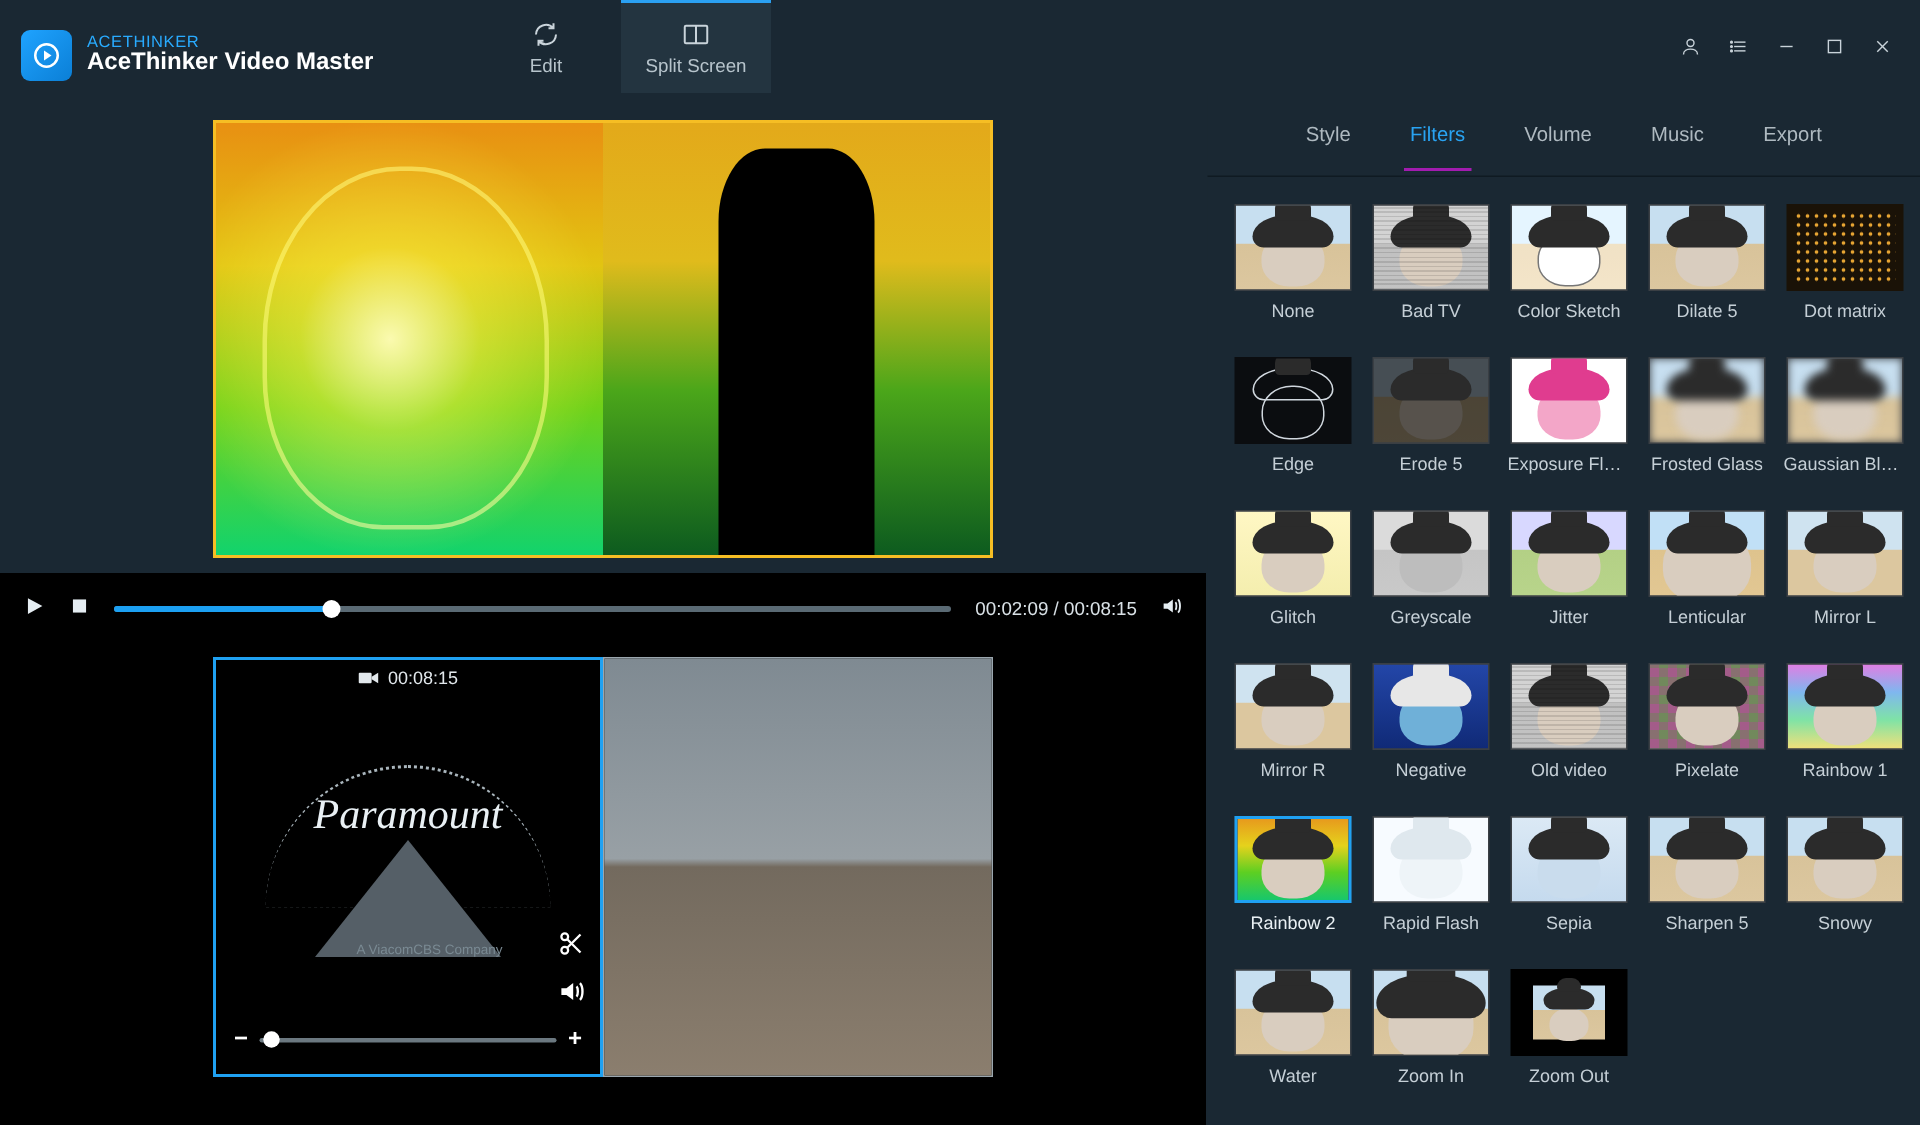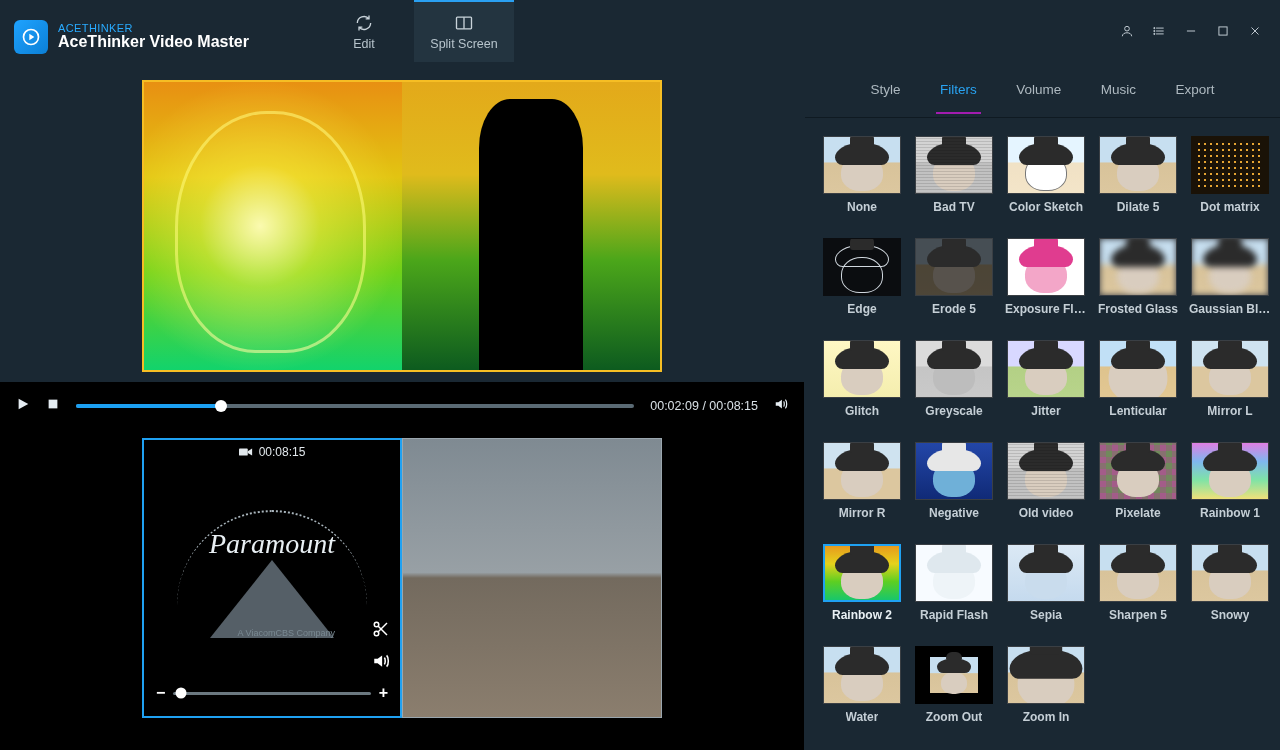--- a/index.html
+++ b/index.html
@@ -67,21 +67,21 @@
 .clip-seek .track { flex:1; height:3px; background:#6b7880; border-radius:2px; position:relative; }
 .clip-seek .knob { position:absolute; left:4%; top:50%; width:11px;height:11px;background:#fff;border-radius:50%; transform:translate(-50%,-50%);}
 .clip-seek .minus,.clip-seek .plus { color:#fff; font-size:16px; cursor:pointer; font-weight:600; }
 
 
 .side-tabs { display:flex; align-items:center; justify-content:space-evenly; height:56px; border-bottom:1px solid #0f1a22; padding:0 30px; }
 .side-tab { font-size:13.5px; color:#aeb9c0; padding:17px 4px 15px; cursor:pointer; border-bottom:2px solid transparent; }
 .side-tab.active { color:#29a3f2; border-bottom:2px solid #a21caf; }
 
 
-.filter-scroll { flex:1; overflow-y:auto; padding:18px 12px 0 18px;font-weight:bold; }
+.filter-scroll { flex:1; overflow-y:auto; padding:18px 12px 0 18px; }
 .filter-grid { display:grid; grid-template-columns: repeat(5, 78px); gap: 24px 14px; }
 .filter-item { display:flex; flex-direction:column; align-items:center; gap:6px; cursor:pointer; }
 .filter-thumb { width:78px; height:58px; background:#3a3f44; border:1px solid transparent; position:relative; overflow:hidden; }
 .filter-item.selected .filter-thumb { border:2px solid #1fa1f2; }
 .filter-label { font-size:12px; color:#c5cfd6; white-space:nowrap; overflow:hidden; text-overflow:ellipsis; max-width:82px; text-align:center; }
 .filter-item.selected .filter-label { color:#e9f0f4; }
 
 
 .ft-base { position:absolute; inset:0; background:linear-gradient(to bottom,#c7dff0 0%,#c7dff0 45%, #d8c39a 46%, #dcc79f 100%); }
 .ft-dog { position:absolute; left:50%; top:64%; transform:translate(-50%,-50%); width:42px; height:36px; background:#d9cdbf; border-radius:48% 48% 44% 44%; }
@@ -471,31 +471,31 @@
           </div>
           <div class="filter-item">
             <div class="filter-thumb ">
               <div class="ft-base"></div>
               <div class="ft-dog"></div>
               <div class="ft-hat"></div>
             </div>
             <div class="filter-label">Water</div>
           </div>
           <div class="filter-item">
+            <div class="filter-thumb ft-zoomin">
+              <div class="ft-base"></div>
+              <div class="ft-dog"></div>
+              <div class="ft-hat"></div>
+            </div>
+            <div class="filter-label">Zoom In</div>
+          </div>
+          <div class="filter-item">
             <div class="filter-thumb ft-zoomout">
               <div class="ft-base"></div>
               <div class="ft-dog"></div>
               <div class="ft-hat"></div>
             </div>
             <div class="filter-label">Zoom Out</div>
-          </div>
-          <div class="filter-item">
-            <div class="filter-thumb ft-zoomin">
-              <div class="ft-base"></div>
-              <div class="ft-dog"></div>
-              <div class="ft-hat"></div>
-            </div>
-            <div class="filter-label">Zoom In</div>
           </div>
         </div>
     </div>
   </div>
 </div>
 
 </body></html>

